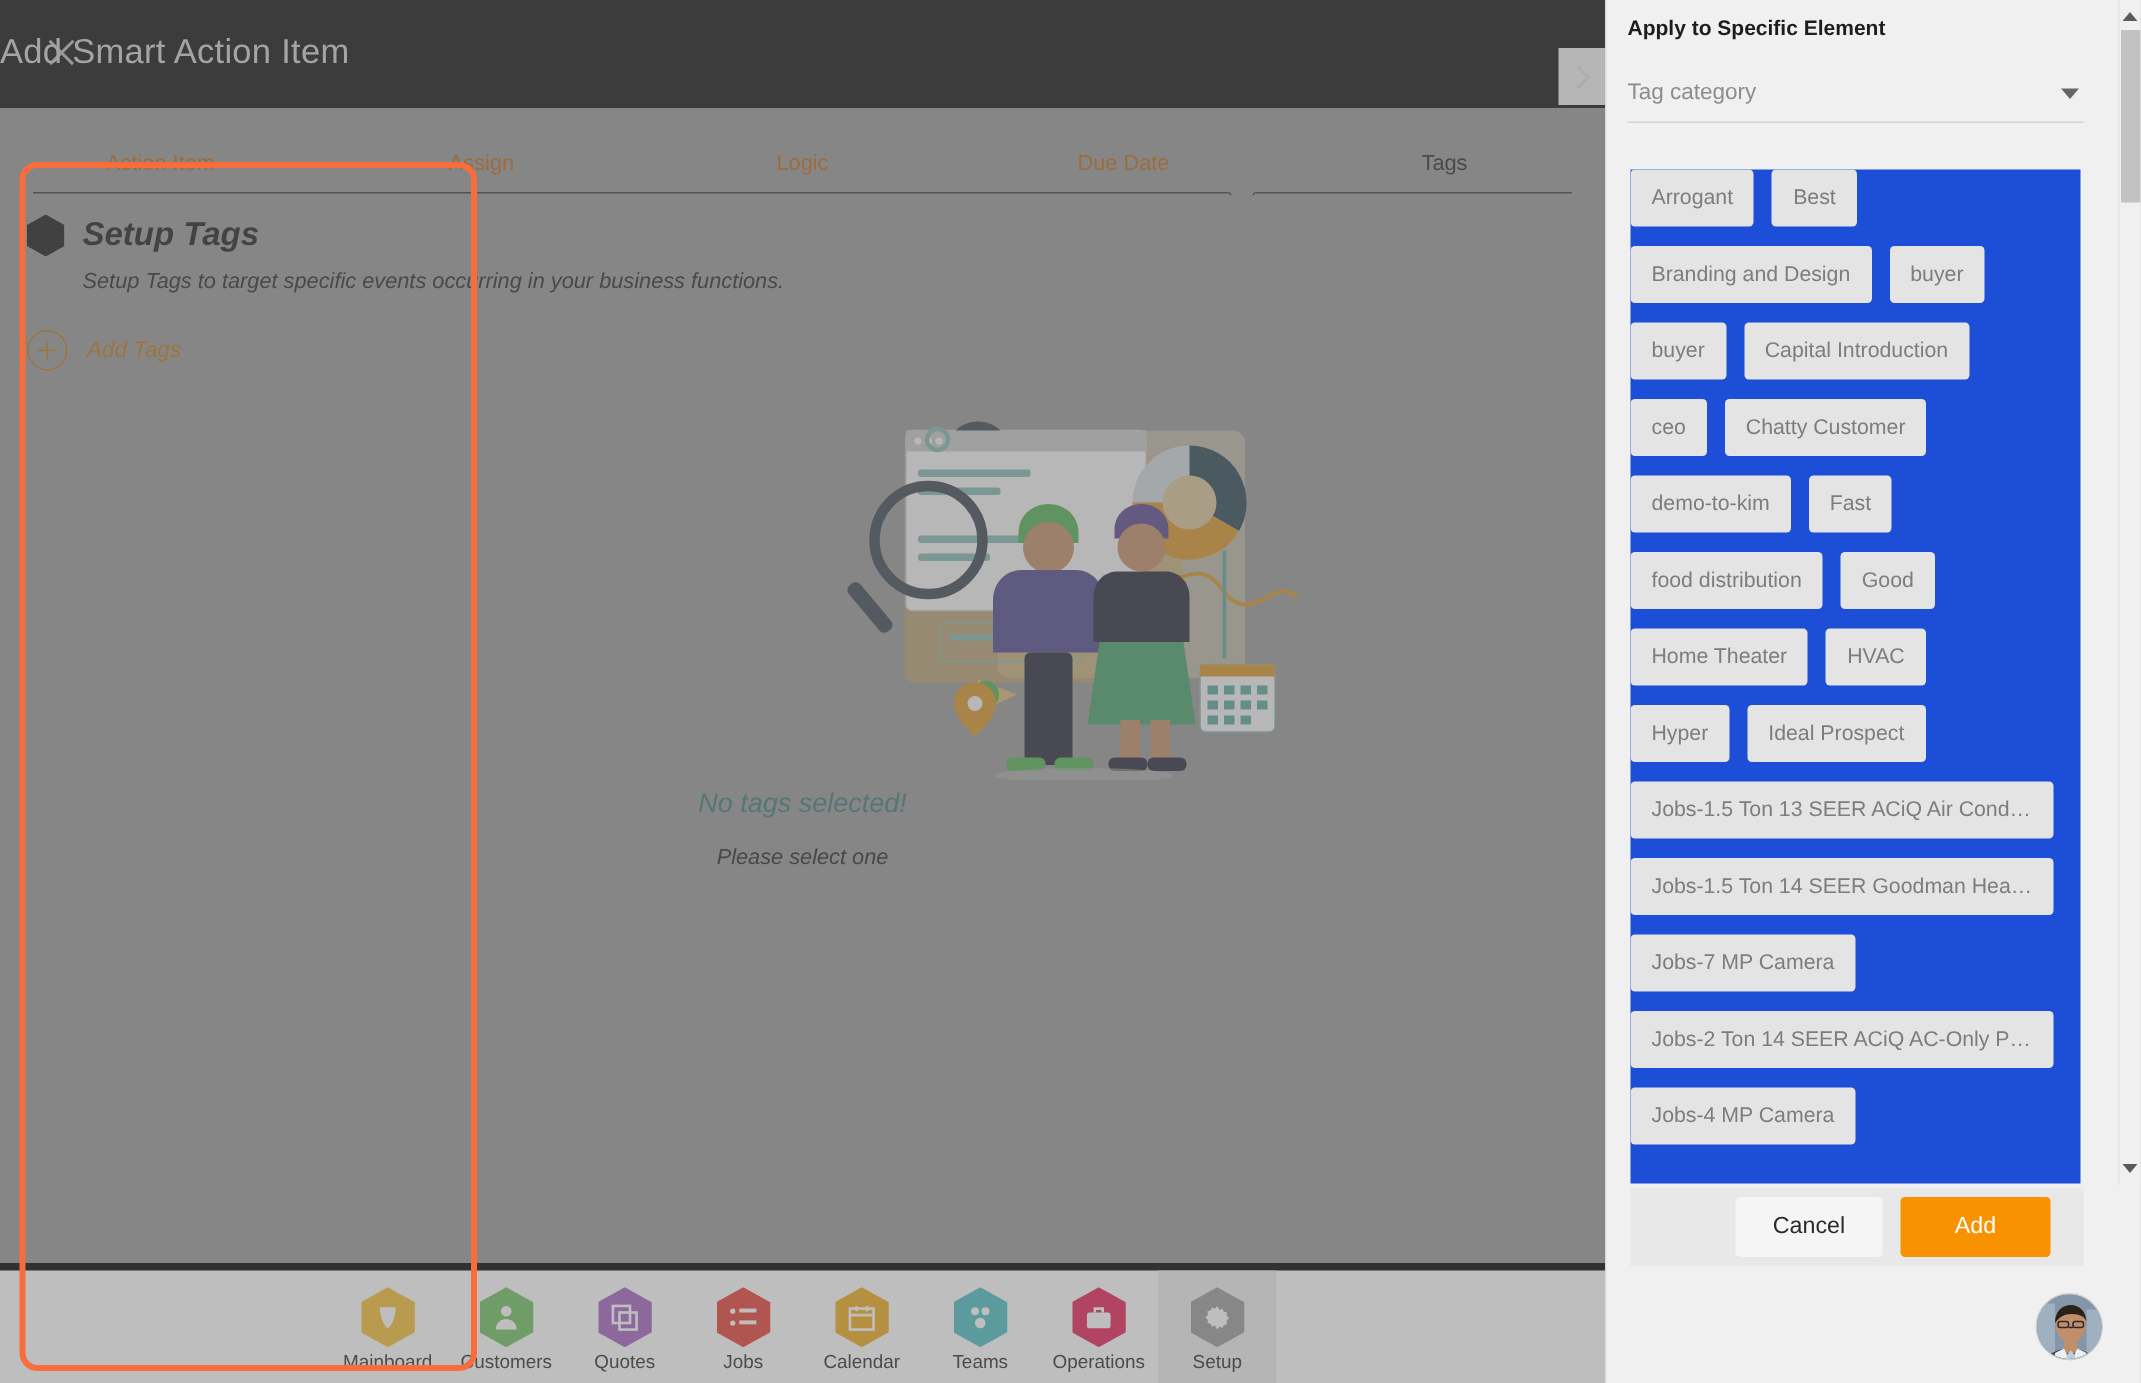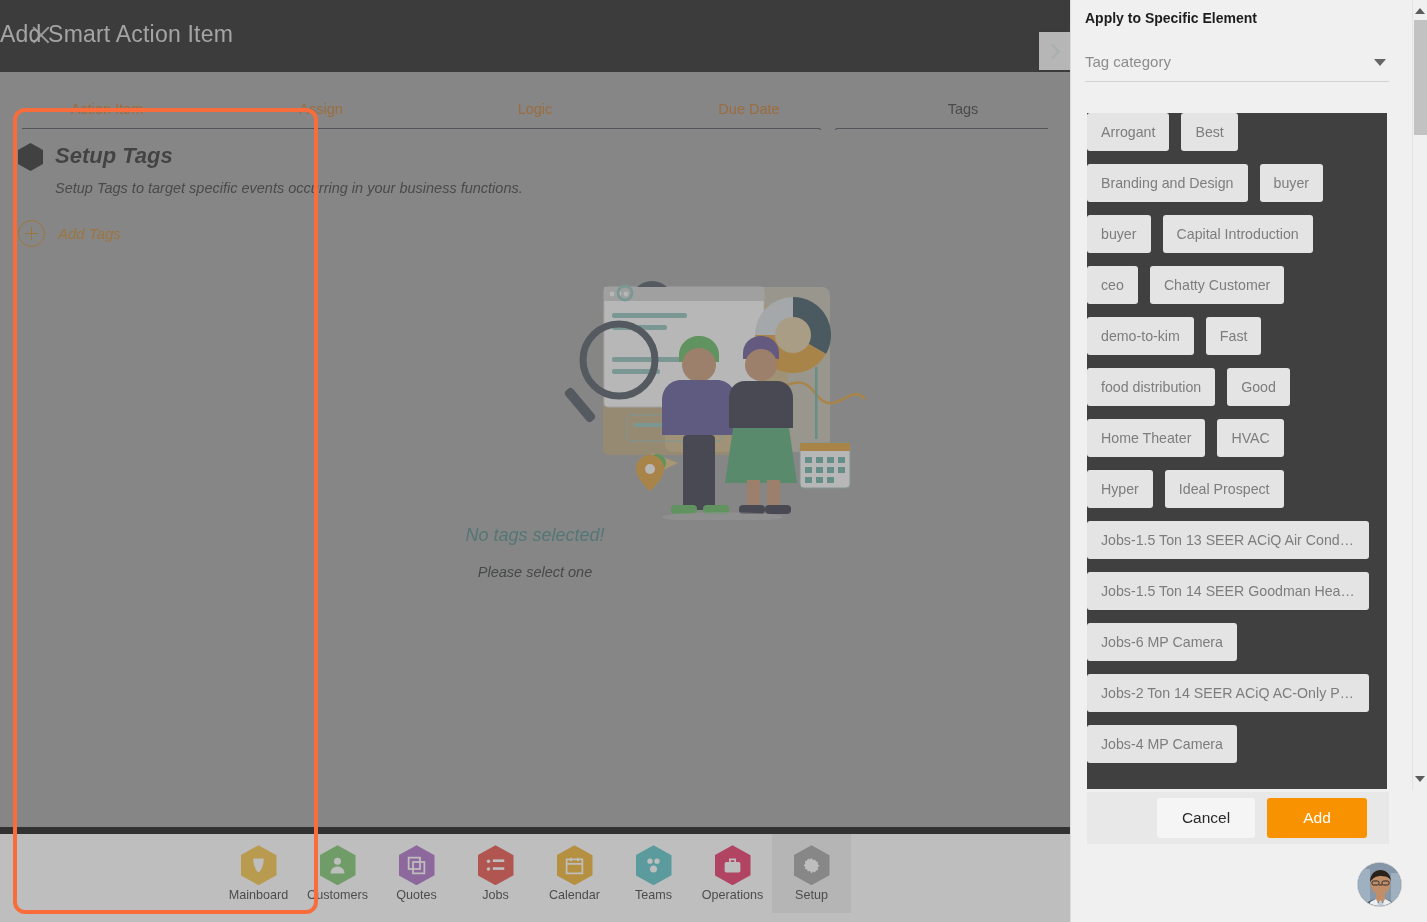--- a/index.html
+++ b/index.html
@@ -111,22 +111,22 @@
     position: absolute; left: 0; top: 395px; width: 1070px; text-align: center;
     font-size: 18px; color: #3e7c7c;
   }
   .empty-sub {
     position: absolute; left: 0; top: 434px; width: 1070px; text-align: center;
     font-size: 14.5px; color: #26282a;
   }
 
   
   .bottom-nav {
-    position: absolute; left: 0; bottom: 0; width: 1070px; height: 95px;
-    background: #ffffff; border-top: 7px solid #000000;
+    position: absolute; left: 0; bottom: 0; width: 1070px; height: 80px;
+    background: #ffffff; border-top: 5px solid #000000;
     display: flex; justify-content: center; align-items: flex-start;
   }
   .nav-item {
     width: 79px; height: 79px; display: flex; flex-direction: column;
     align-items: center; justify-content: center; gap: 4px; cursor: pointer;
   }
   .nav-item.selected { background: #efefef; }
   .nav-hex {
     width: 36px; height: 40px; position: relative;
     clip-path: polygon(50% 0%, 100% 25%, 100% 75%, 50% 100%, 0% 75%, 0% 25%);
@@ -161,21 +161,21 @@
     border-top: 7px solid #666;
   }
 
   .highlight-box {
     position: absolute; left: 13px; top: 108px; width: 305px; height: 806px;
     border: 4px solid #f96c3c; border-radius: 12px; pointer-events: none;
   }
 
   .tag-list {
     position: absolute; left: 16px; top: 113px; width: 300px; height: 676px;
-    background: #404040; overflow: hidden;
+    background: #1d4ed8; overflow: hidden;
   }
   .tag-row { display: flex; gap: 12px; height: 51px; align-items: flex-start; }
   .chip {
     background: #e4e4e4; border-radius: 3px; height: 38px; line-height: 38px;
     padding: 0 14px; font-size: 14.2px; color: #7d7d7d; cursor: pointer;
     white-space: nowrap; overflow: hidden; text-overflow: ellipsis;
   }
   .chip.wide { width: 282px; }
 
   .rp-footer {
@@ -446,21 +446,21 @@
         <div class="chip">Hyper</div>
         <div class="chip">Ideal Prospect</div>
       </div>
       <div class="tag-row">
         <div class="chip wide">Jobs-1.5 Ton 13 SEER ACiQ Air Condition…</div>
       </div>
       <div class="tag-row">
         <div class="chip wide">Jobs-1.5 Ton 14 SEER Goodman Heat Pu…</div>
       </div>
       <div class="tag-row">
-        <div class="chip">Jobs-6 MP Camera</div>
+        <div class="chip">Jobs-7 MP Camera</div>
       </div>
       <div class="tag-row">
         <div class="chip wide">Jobs-2 Ton 14 SEER ACiQ AC-Only Packa…</div>
       </div>
       <div class="tag-row">
         <div class="chip">Jobs-4 MP Camera</div>
       </div>
     </div>
 
     <div class="rp-footer">

